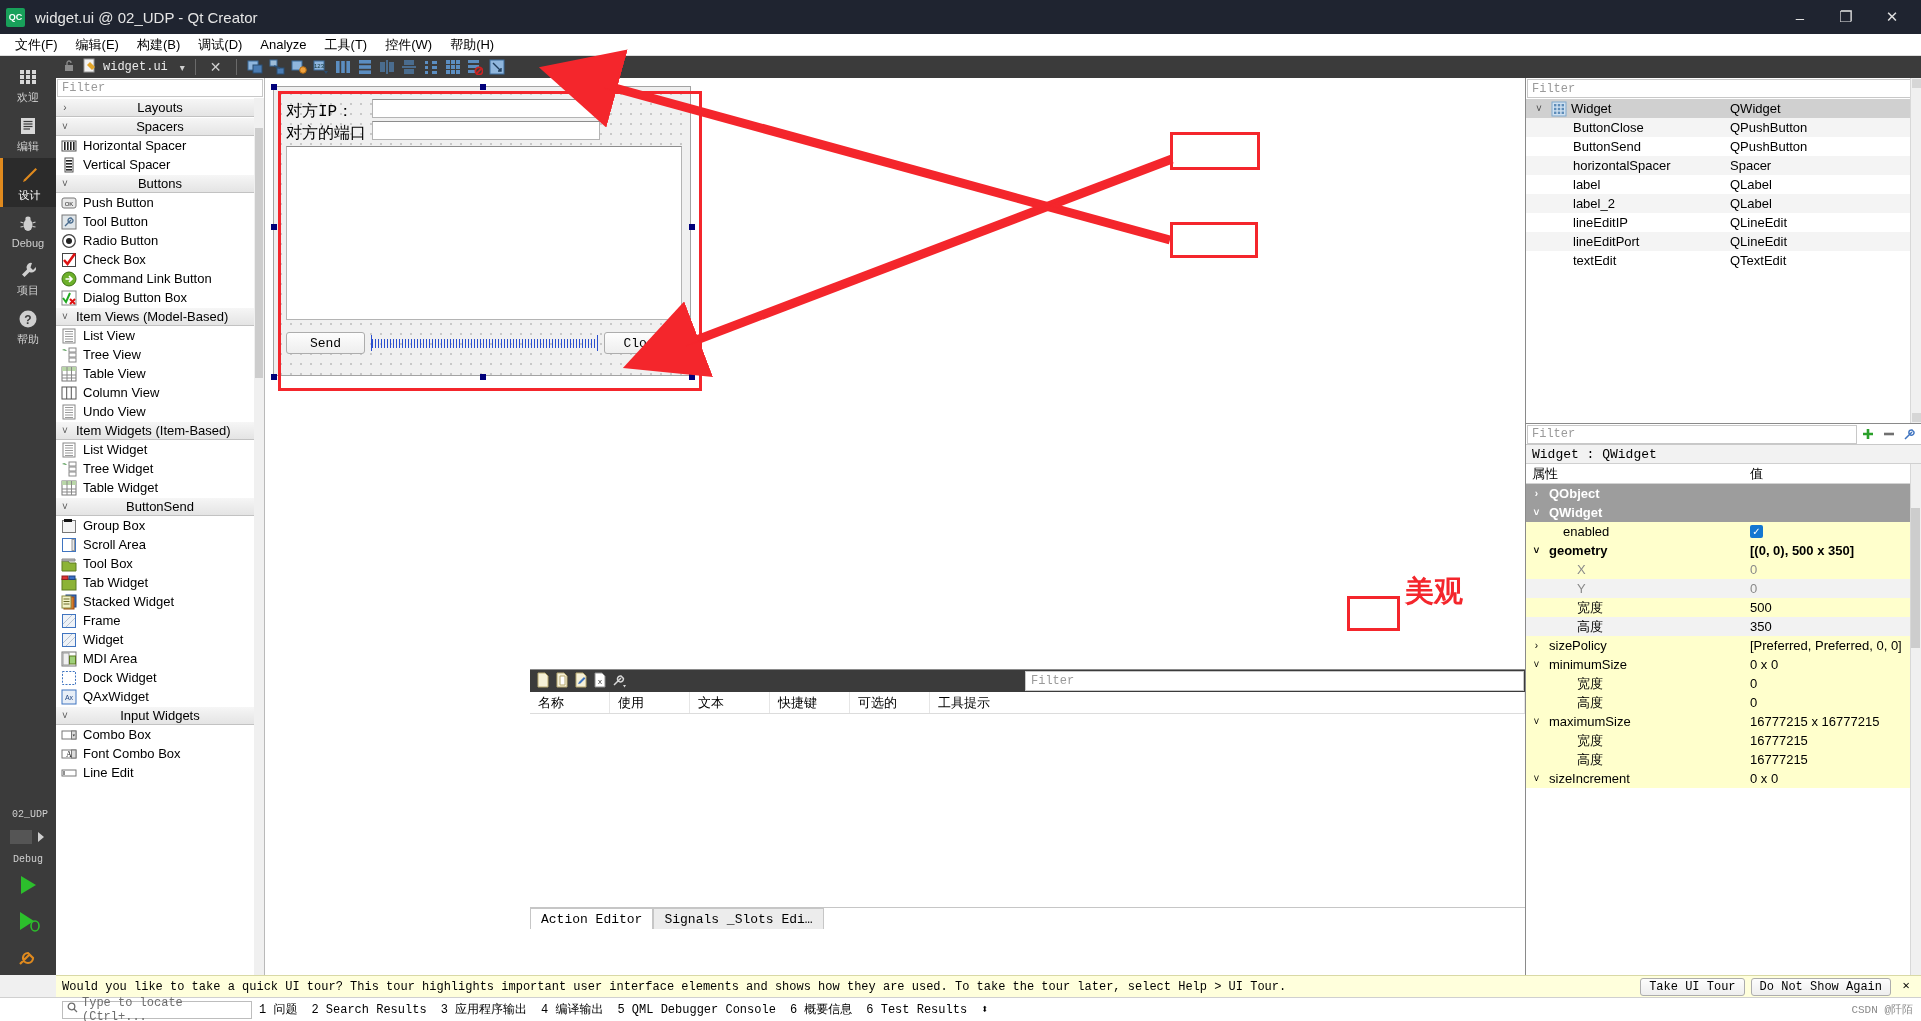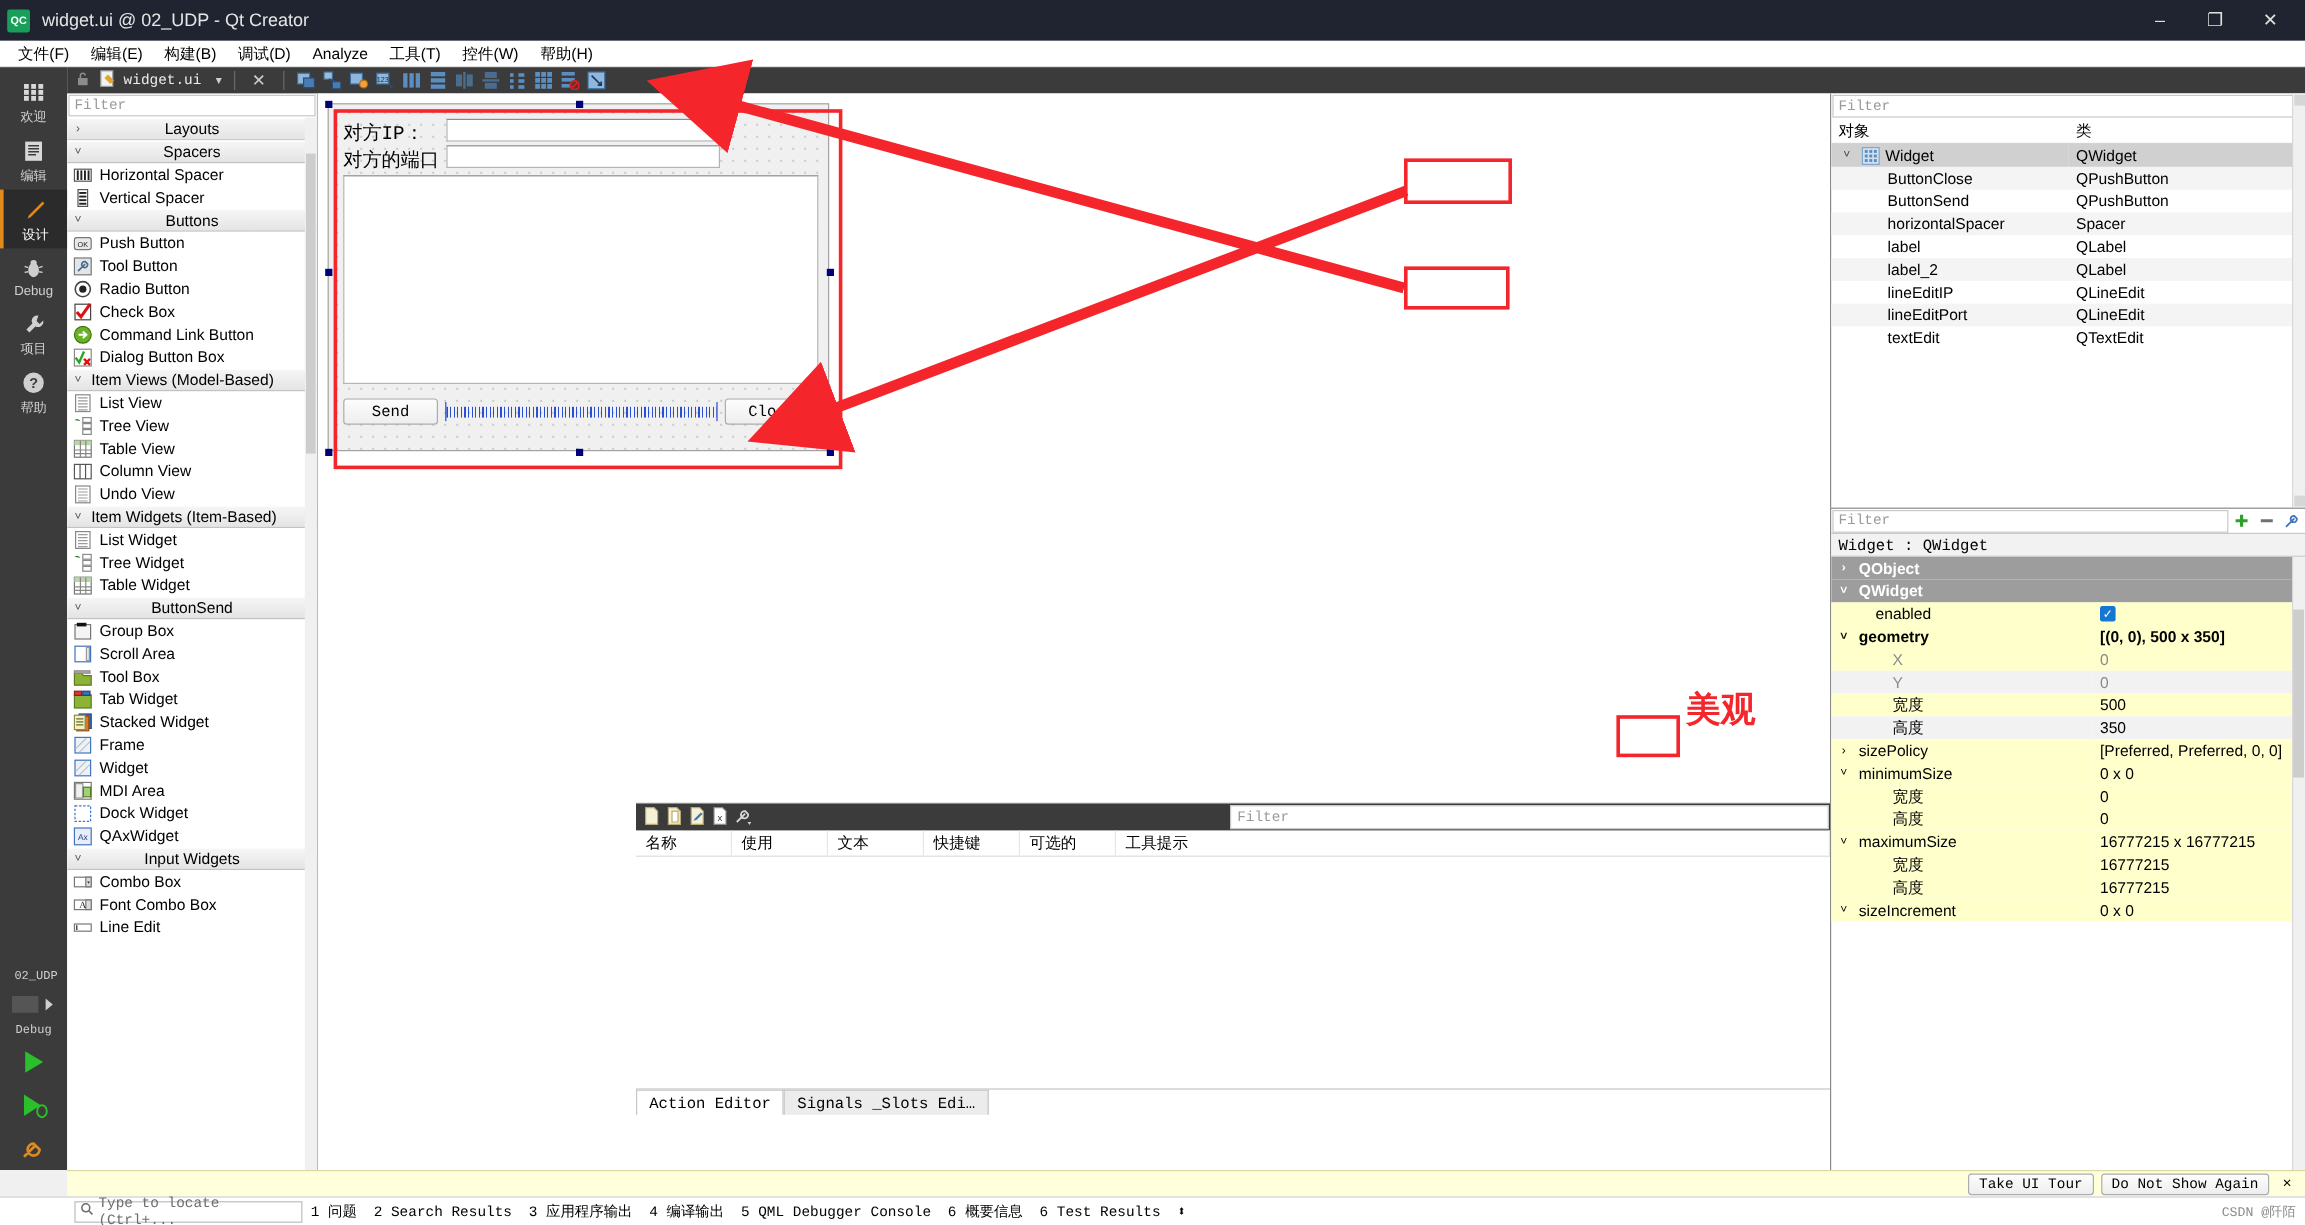--- a/index.html
+++ b/index.html
@@ -850,24 +850,20 @@
     </div>
     <div id="ap-tabs">
       <div class="ap-tab active">Action Editor</div>
       <div class="ap-tab">Signals _Slots Edi…</div>
     </div>
   </div>
 </div>
 
 <div id="objinsp">
   <div id="oi-filter">Filter</div>
-  <div class="oi-head">
-    <div style="width:198px">对象</div>
-    <div style="flex:1">类</div>
-  </div>
   <div id="oi-rows">
       <div class="oi-row sel">
         <div class="c1">
           <span class="oi-chev">˅</span>
           <span style="width: 15px; height: 15px; display: inline-block;"><svg width="16" height="16" viewBox="0 0 16 16">
               <rect x="1" y="1" width="14" height="14" fill="#cfe0f0" stroke="#7fa8cc"></rect>
               <g fill="#5d8cb8">
                 <rect x="3" y="3" width="2.4" height="2.4"></rect>
                 <rect x="6.8" y="3" width="2.4" height="2.4"></rect>
                 <rect x="10.6" y="3" width="2.4" height="2.4"></rect>
@@ -959,20 +955,24 @@
           <path d="M2 7 h10" stroke="#707070" stroke-width="2.6"></path>
         </svg>
       </div>
     <div class="pe-tbtn">
       <svg width="14" height="14" viewBox="0 0 14 14">
           <path d="M2 12 l7-7 M9 3 a2.6 2.6 0 1 0 2 2 z" stroke="#3f74c0" stroke-width="1.5" fill="none"></path>
         </svg>
       </div>
   </div>
   <div id="pe-obj">Widget : QWidget</div>
+  <div class="pe-head">
+    <div style="width:218px">属性</div>
+    <div style="flex:1">值</div>
+  </div>
   <div id="pe-rows">
       <div class="pe-row group">
         <div class="k">
           <span class="chev">›</span>
           <span style="width: 0px;"></span>
           <span>QObject</span>
         </div>
         <div class="v"></div>
       </div>
       <div class="pe-row group">
@@ -1097,20 +1097,21 @@
         </div>
         <div class="v">0 x 0</div>
       </div>
     </div>
   <div id="pe-vscroll">
     <div id="pe-thumb"></div>
   </div>
 </div>
 
 <div id="infobar">
+  <span>Would you like to take a quick UI tour? This tour highlights important user interface elements and shows how they are used. To take the tour later, select Help &gt; UI Tour.</span>
   <span class="ib-btns">
     <span class="ib-btn">Take UI Tour</span>
     <span class="ib-btn">Do Not Show Again</span>
     <span class="ib-x">✕</span>
   </span>
 </div>
 
 <div id="statusbar">
   <div id="locator">
     <span>

